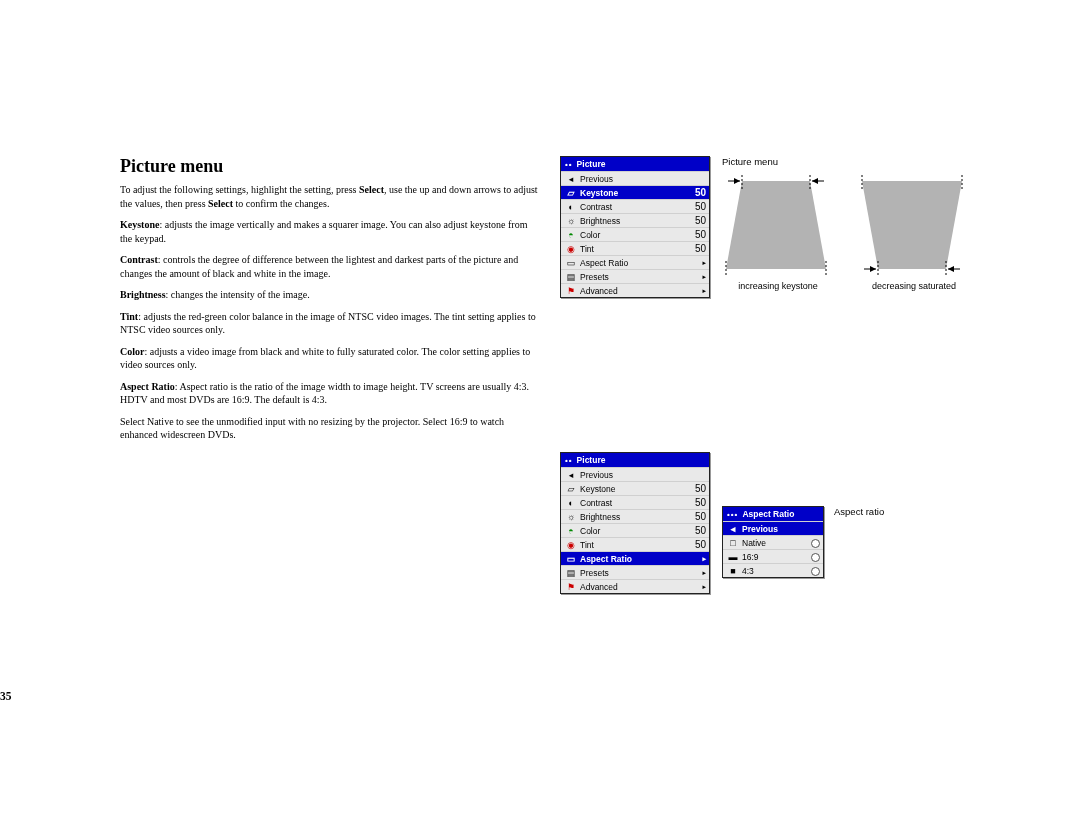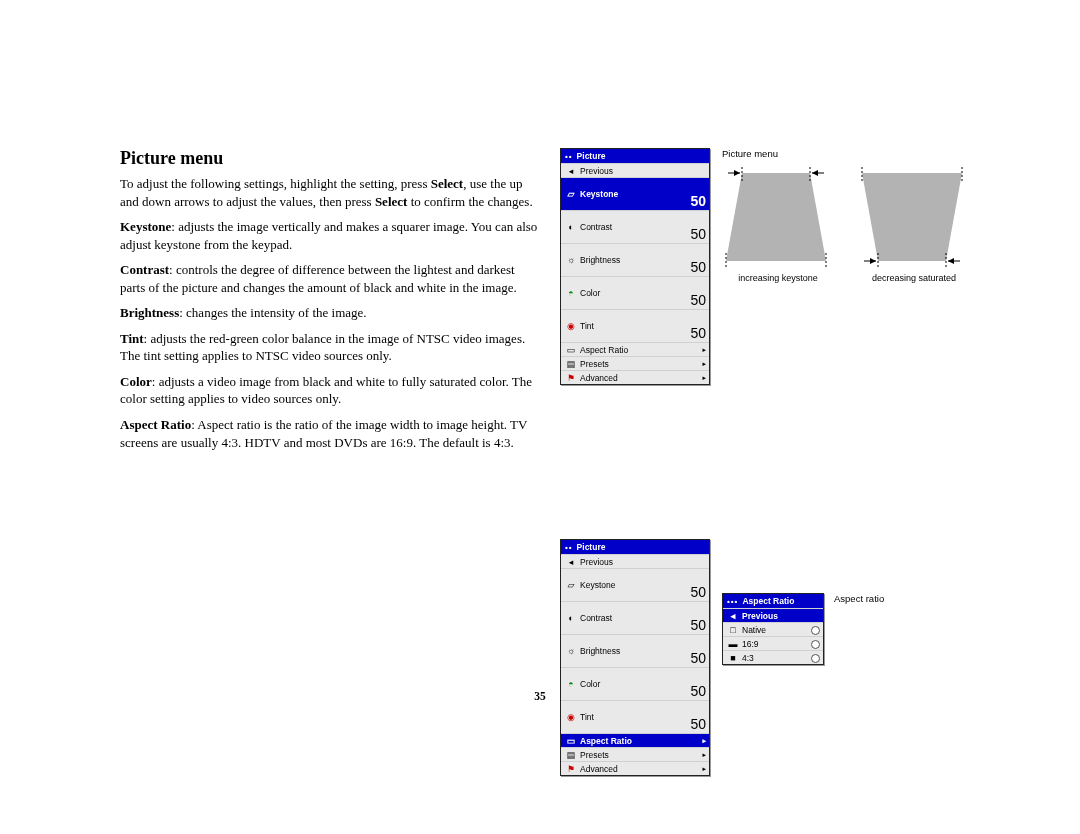--- a/index.html
+++ b/index.html
@@ -8,49 +8,49 @@
     width: 1080px;
     height: 834px;
     background: #fff;
     font-family: "Palatino Linotype", "Book Antiqua", Palatino, Georgia, serif;
     color: #000;
     position: relative;
   }
   .page {
     position: absolute;
     left: 120px;
-    top: 148px;
+    top: 156px;
     width: 840px;
   }
   .col-left {
     width: 420px;
     float: left;
   }
   .col-right {
     width: 400px;
     float: right;
     position: relative;
   }
   h1 {
     font-size: 18px;
     font-weight: 700;
     margin: 0 0 6px 0;
   }
   .col-left p {
-    font-size: 13px;
+    font-size: 10px;
     line-height: 1.35;
     margin: 0 0 8px 0;
   }
   .bold { font-weight: 700; }
   .page-number {
     position: absolute;
     left: 0;
     right: 0;
     top: 690px;
-    text-align: center;
+    text-align: left;
     font-size: 11.5px;
     font-weight: 700;
   }
   
   .osd {
     width: 148px;
     border: 1px solid #222;
     background: #e9e9e9;
     font-family: Arial, Helvetica, sans-serif;
     font-size: 8.5px;
@@ -81,21 +81,21 @@
   .osd-icon {
     width: 14px;
     height: 11px;
     flex: 0 0 14px;
     display: flex;
     align-items: center;
     justify-content: center;
     font-size: 9px;
   }
   .osd-label { flex: 1 1 auto; padding-left: 2px; }
-  .osd-val   { flex: 0 0 18px; text-align: right; font-size: 14px; margin-top: 14px; }
+  .osd-val   { flex: 0 0 18px; text-align: right; font-size: 10px; }
   .osd-arrow { flex: 0 0 18px; text-align: right; font-size: 7px; }
   .mini-radio {
     flex: 0 0 14px;
     text-align: right;
   }
   .radio {
     display: inline-block;
     width: 7px; height: 7px;
     border: 1px solid #555;
     border-radius: 50%;
@@ -152,20 +152,21 @@
     </p>
 
     <p>
       <span class="bold">Color</span><span>: adjusts a video image from black and white to fully saturated color. The color setting applies to video sources only.</span>
     </p>
 
     <p>
       <span class="bold">Aspect Ratio</span><span>: Aspect ratio is the ratio of the image width to image height. TV screens are usually 4:3. HDTV and most DVDs are 16:9. The default is 4:3.</span>
     </p>
 
+    <p>Select Native to see the unmodified input with no resizing by the projector. Select 16:9 to watch enhanced widescreen DVDs.</p>
   </div>
 
   <div class="col-right">
 
     <div class="row-group">
       <div>
         <div class="osd">
           <div class="osd-header">
             <span class="osd-dots">••</span>
             <span>Picture</span>

